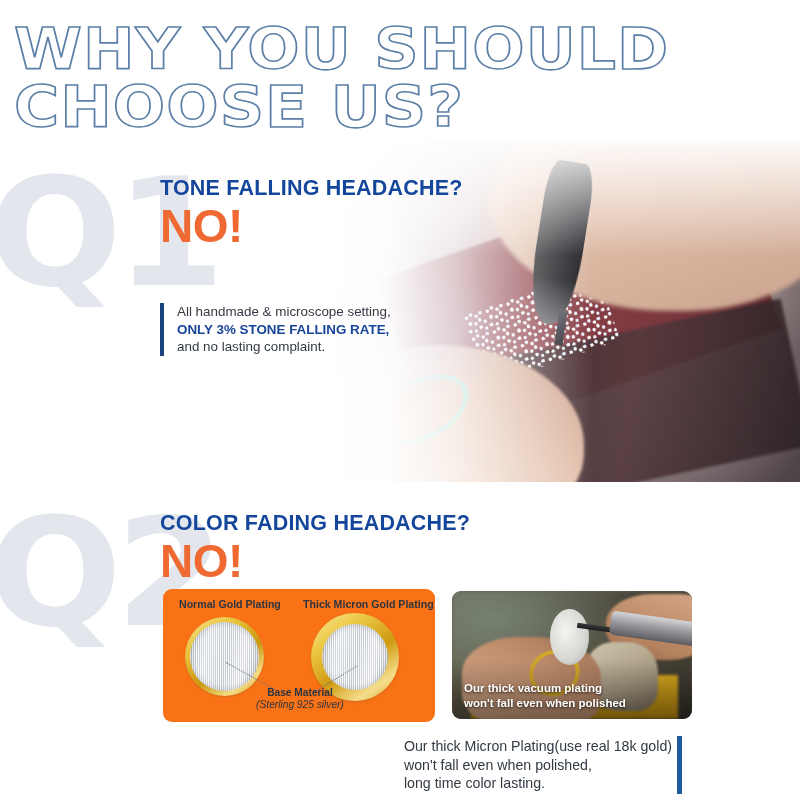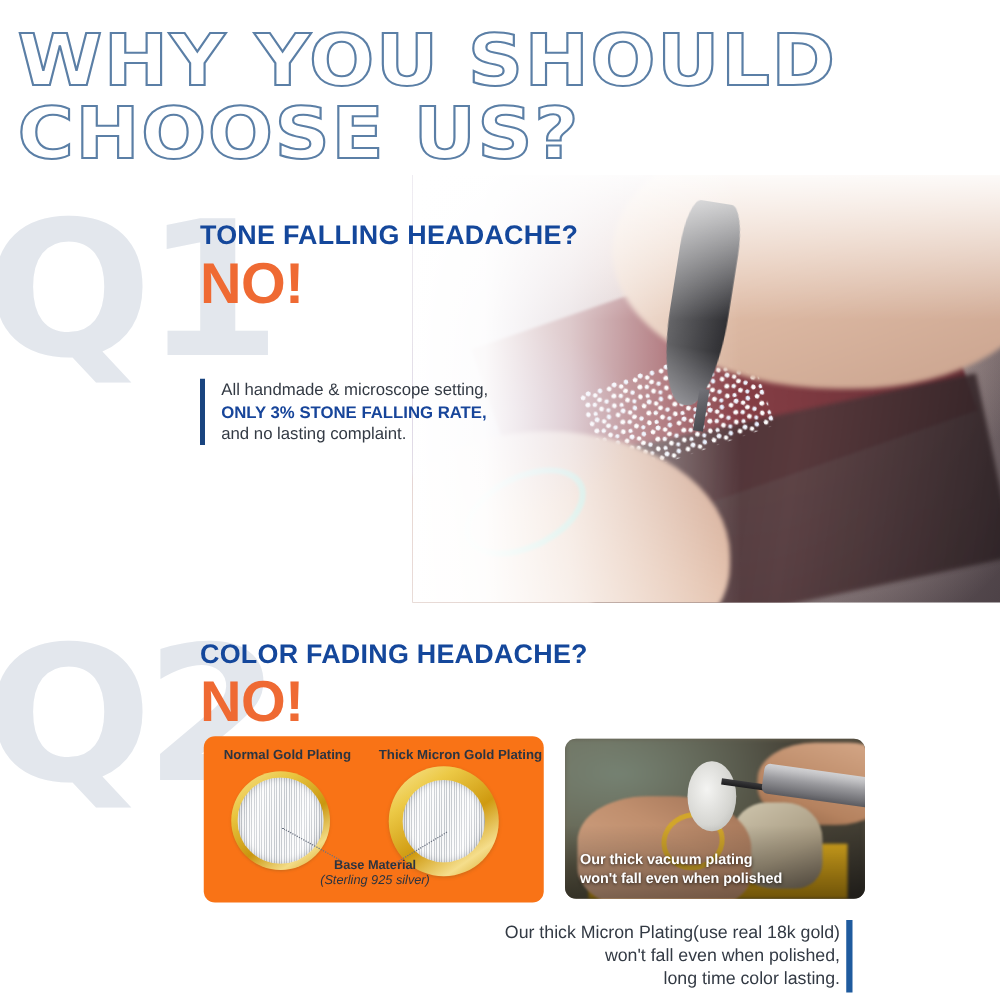--- a/index.html
+++ b/index.html
@@ -231,21 +231,21 @@
     position:absolute;left:62px;top:98px;width:150px;text-align:center;
     color:#2c3440;font-size:10.2px;line-height:12.4px;font-weight:700;
   }
   .basemat .sub{font-weight:400;font-style:italic;}
   .leader{position:absolute;height:0;border-top:1px dotted #6b7280;transform-origin:left center;}
   .leader-a{left:63px;top:73px;width:58px;transform:rotate(29deg);}
   .leader-b{left:150px;top:103px;width:52px;transform:rotate(-31deg);}
 
   
   .botnote{
-    position:absolute;right:128px;top:737px;z-index:5;text-align:right;
+    position:absolute;right:128px;top:737px;z-index:5;
     color:#333a44;font-size:14.2px;line-height:18.5px;font-weight:400;
   }
   .botbar{
     position:absolute;right:118px;top:736px;width:5px;height:58px;
     background:#1f5b9e;z-index:5;
   }
 </style>
 </head>
 <body>
 

